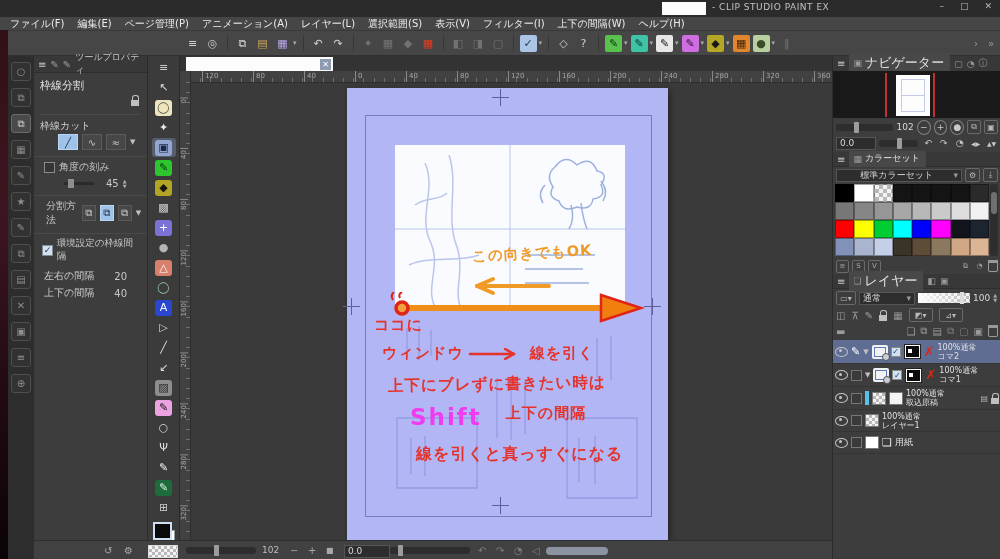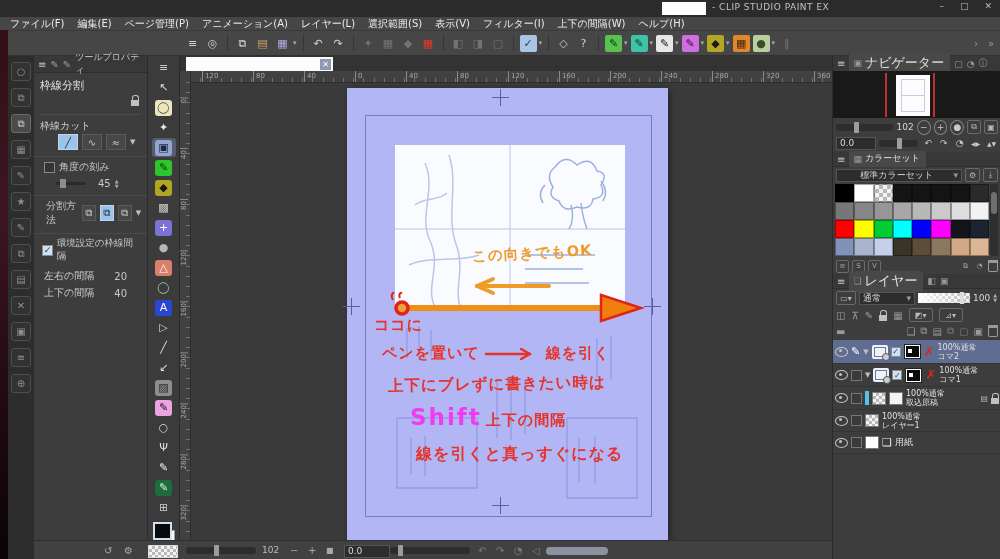--- a/index.html
+++ b/index.html
@@ -215,21 +215,21 @@
     <div class="tp-row" style="padding-left:24px;margin-top:-2px">
       <span class="sq sel">╱</span>
         <span class="sq">∿</span>
         <span class="sq">≈</span>
         <span class="chev">▼</span>
     </div>
     <div class="tp-row" style="padding-left:10px;border-top:1px solid #4a4a4a;margin-top:3px">
       <span class="cb"></span>
       <span>角度の刻み</span>
     </div>
-    <div class="tp-row" style="padding-left:22px;margin-top:-2px">
+    <div class="tp-row" style="padding-left:30px;margin-top:-2px">
       <span class="mini-track">
           <i></i>
         </span>
       <span style="margin-left:8px">45</span>
       <span class="spin">
           <span>▲</span>
           <span>▼</span>
         </span>
     </div>
     <div class="tp-row" style="padding-left:12px;border-top:1px solid #4a4a4a;margin-top:3px">
@@ -413,32 +413,32 @@
       </svg>
       <svg width="258" height="32" style="position:absolute;left:42px;top:204px">
         <path d="M20,16 H214" stroke="#ef8f18" stroke-width="6" fill="none"></path>
         <polygon points="212,3 252,16 212,29" fill="#f07f10" stroke="#e02415" stroke-width="2.5"></polygon>
         <circle cx="13" cy="16" r="6" fill="#f0a040" stroke="#e02415" stroke-width="3.5"></circle>
         <path d="M4,8 q-3,-5 1,-8 M11,6 q-2,-4 2,-6" stroke="#e02415" stroke-width="2" fill="none"></path>
       </svg>
 
       <div class="hand" style="position:absolute;left:27px;top:228px;font-size:15px;color:#e5332c">ココに</div>
       <div class="hand" style="position:absolute;left:35px;top:256px;font-size:15px;color:#e5332c;display:flex;align-items:center;gap:4px">
-        <span>ペンを置いて</span>
+        <span>ウィンドウ</span>
         <svg width="58" height="12">
           <g fill="none" stroke="#e5332c" stroke-width="2.5" stroke-linecap="round">
             <path d="M2,6 H46"></path>
               <path d="M46,6 l-9,-5"></path>
               <path d="M46,6 l-9,5"></path>
           </g>
         </svg>
         <span>線を引く</span>
       </div>
       <div class="hand" style="position:absolute;left:41px;top:286px;font-size:15.5px;color:#e5332c;transform:rotate(-1deg)">上下にブレずに書きたい時は</div>
-      <div class="hand" style="position:absolute;left:63px;top:316px;color:#e5332c;font-size:15px;display:flex;align-items:flex-end;gap:4px">
+      <div class="hand" style="position:absolute;left:63px;top:316px;color:#e5332c;font-size:15px;display:flex;align-items:flex-start;gap:24px">
         <span style="font-size:23px;color:#f03cf0;letter-spacing:2px">Shift</span>
         <span>上下の間隔</span>
       </div>
       <div class="hand" style="position:absolute;left:69px;top:356px;font-size:16px;color:#e5332c">線を引くと真っすぐになる</div>
     </div>
   </div>
 
   <div class="rightpanel">
 
     <div class="phead">

